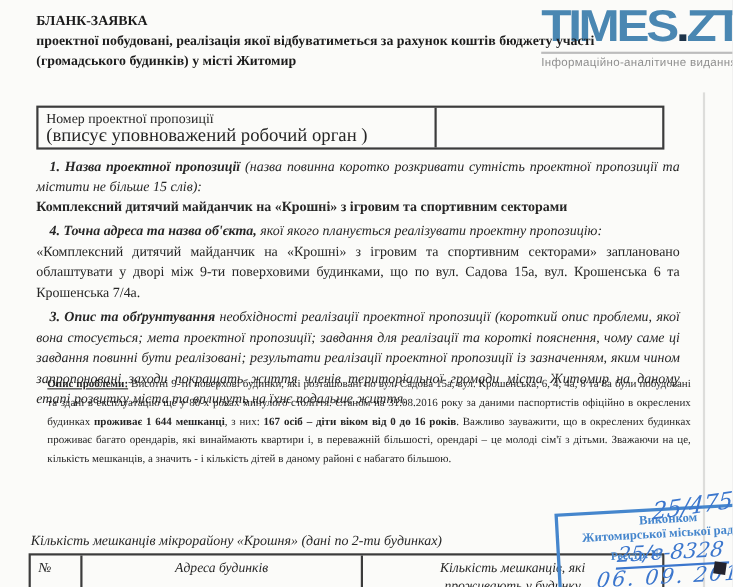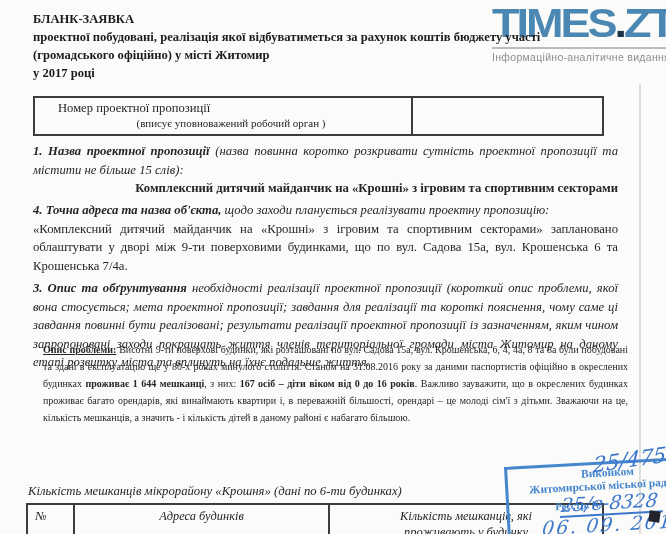--- a/index.html
+++ b/index.html
@@ -26,31 +26,31 @@
     white-space:nowrap;letter-spacing:.3px;
   }
 
   
   .header{position:absolute;top:10px;left:33px;width:584px;text-align:left;z-index:2;
     font-weight:bold;font-size:12.6px;line-height:18px;color:#1c1c1c;font-family:Liberation Serif, serif;}
 
   
   .num-table{position:absolute;top:96px;left:33px;width:571px;height:40px;z-index:2;
     border:2px solid #3c3c3c;box-sizing:border-box;display:flex;background:transparent;}
-  .num-left{width:362px;border-right:2px solid #3c3c3c;box-sizing:border-box;padding:2px 7px;margin-left:16px;}
+  .num-left{width:362px;border-right:2px solid #3c3c3c;box-sizing:border-box;padding:2px 7px;}
   .num-line1{font-size:12.6px;line-height:16px;}
-  .num-line2{font-size:11px;line-height:14px;text-align:center;}
+  .num-line2{font-size:17px;line-height:14px;}
   .num-right{flex:1;}
 
   
   .sec{position:absolute;left:33px;width:585px;z-index:2;
     font-size:12.7px;line-height:18.6px;text-align:justify;}
   .it{font-style:italic;}
-  .lead{font-style:italic;font-weight:bold;}
-  .answer-bold{font-weight:bold;text-align:right;}
+  .lead{font-style:italic;font-weight:bold;margin-left:12px;}
+  .answer-bold{font-weight:bold;text-align:left;}
   #sec1{top:142px;}
   #sec2{top:201px;}
   #sec3{top:279px;}
   #problem{top:342px;line-height:16.9px;font-size:10px;margin-left:10px;}
   .prob-label{font-weight:bold;text-decoration:underline;}
   .b{font-weight:bold;}
 
   
   .caption{position:absolute;left:28px;top:484px;z-index:2;font-style:italic;font-size:12.7px;}
   .res-table{position:absolute;left:26px;top:503px;width:578px;height:48px;z-index:2;
@@ -80,51 +80,50 @@
   <div class="edge-line"></div>
 
   <div class="logo">
     <div class="logo-word"><span>TIMES</span><span class="logo-dot">.</span><span>ZT</span></div>
     <div class="logo-tagline">Інформаційно-аналітичне видання</div>
   </div>
 
   <div class="header">
     <div>БЛАНК-ЗАЯВКА</div>
     <div>проектної побудовані, реалізація якої відбуватиметься за рахунок коштів бюджету участі</div>
-    <div>(громадського офіційно) у місті Житомир</div>
-    <div>у 2017 році</div>
+    <div>(громадського будинків) у місті Житомир</div>
   </div>
 
   <div class="num-table">
     <div class="num-left">
       <div class="num-line1">Номер проектної пропозиції</div>
       <div class="num-line2">(вписує уповноважений робочий орган )</div>
     </div>
     <div class="num-right"></div>
   </div>
 
   <div class="sec" id="sec1">
     <span class="lead">1. Назва проектної пропозиції</span><span class="it"> (назва повинна коротко розкривати сутність проектної пропозиції та містити не більше 15 слів):</span>
     <div class="answer-bold">Комплексний дитячий майданчик на «Крошні» з ігровим та спортивним секторами</div>
   </div>
 
   <div class="sec" id="sec2">
-    <span class="lead">4. Точна адреса та назва об'єкта,</span><span class="it"> щодо заходи планується реалізувати проектну пропозицію:</span>
+    <span class="lead">4. Точна адреса та назва об'єкта,</span><span class="it"> якої якого планується реалізувати проектну пропозицію:</span>
     <div>«Комплексний дитячий майданчик на «Крошні» з ігровим та спортивним секторами» заплановано облаштувати у дворі між 9-ти поверховими будинками, що по вул. Садова 15а, вул. Крошенська 6 та Крошенська 7/4а.</div>
   </div>
 
   <div class="sec" id="sec3">
     <span class="lead">3. Опис та обґрунтування</span><span class="it"> необхідності реалізації проектної пропозиції (короткий опис проблеми, якої вона стосується; мета проектної пропозиції; завдання для реалізації та короткі пояснення, чому саме ці завдання повинні бути реалізовані; результати реалізації проектної пропозиції із зазначенням, яким чином запропоновані заходи покращать життя членів територіальної громади міста Житомир на даному етапі розвитку міста та вплинуть на їхнє подальше життя.</span>
   </div>
 
   <div class="sec" id="problem">
     <span class="prob-label">Опис проблеми:</span><span> Висотні 9-ти поверхові будинки, які розташовані по вул. Садова 15а, вул. Крошенська, 6, 4, 4а, 8 та 8а були побудовані та здані в експлуатацію ще у 80-х роках минулого століття. Станом на 31.08.2016 року за даними паспортистів офіційно в окреслених будинках </span><span class="b">проживає 1 644 мешканці</span><span>, з них: </span><span class="b">167 осіб – діти віком від 0 до 16 років</span><span>. Важливо зауважити, що в окреслених будинках проживає багато орендарів, які винаймають квартири і, в переважній більшості, орендарі – це молоді сім'ї з дітьми. Зважаючи на це, кількість мешканців, а значить - і кількість дітей в даному районі є набагато більшою.</span>
   </div>
 
-  <div class="caption">Кількість мешканців мікрорайону «Крошня» (дані по 6-ти будинках)</div>
+  <div class="caption">Кількість мешканців мікрорайону «Крошня» (дані по 2-ти будинках)</div>
 
   <div class="res-table">
     <div class="res-c1">№</div>
     <div class="res-c2">Адреса будинків</div>
     <div class="res-c3">
       <div>Кількість мешканців, які</div>
       <div>проживають у будинку</div>
     </div>
   </div>
 

